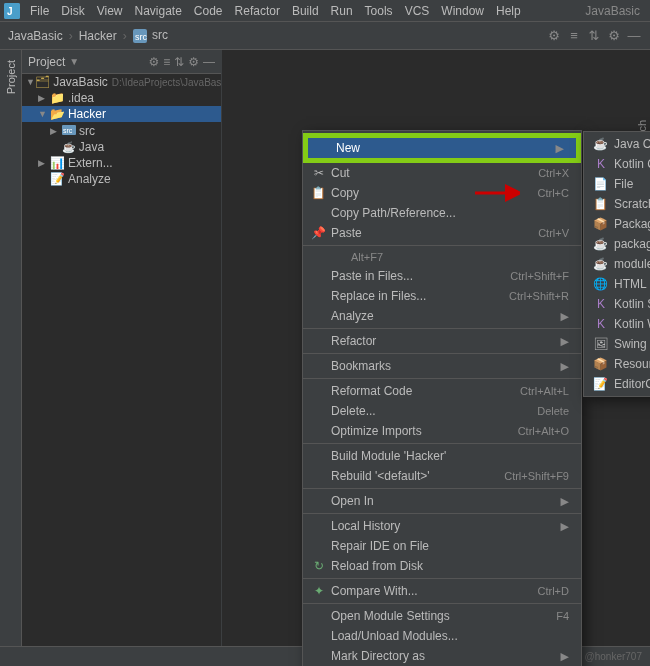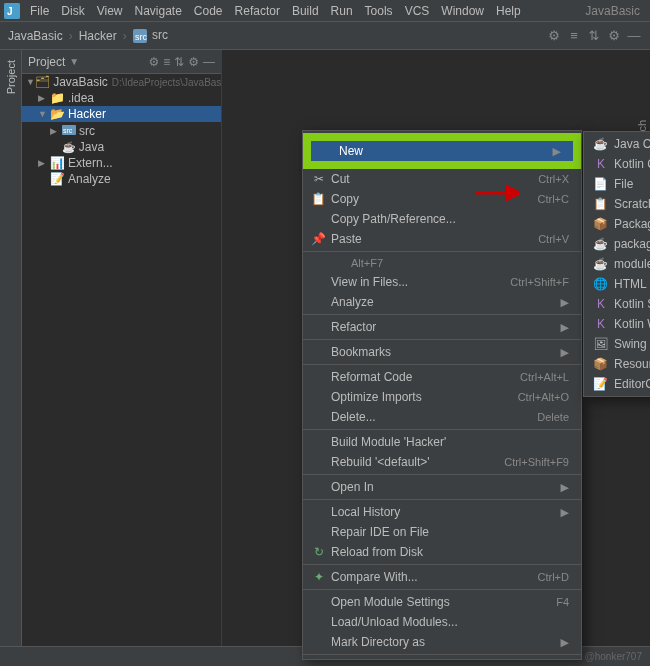--- a/index.html
+++ b/index.html
@@ -172,21 +172,21 @@
       align-items: center;
       padding: 3px 12px 3px 8px;
       cursor: pointer;
       font-size: 12px;
       color: #bbb;
       position: relative;
     }
     .menu-item.highlighted-red {
       background: #2d5a8e;
       color: #fff;
-      border: 8px solid #84cc16;
+      border: 5px solid #84cc16;
     }
     .menu-item-label { flex: 1; }
     .menu-item-shortcut {
       color: #888;
       font-size: 11px;
       margin-left: 20px;
     }
     .menu-arrow {
       color: #888;
       font-size: 11px;
@@ -459,22 +459,27 @@
         <span class="menu-item-label">Paste</span>
         <span class="menu-item-shortcut">Ctrl+V</span>
       </div>
       <div class="menu-separator"></div>
       <div class="menu-item">
         <span class="menu-icon"></span>
         <span class="menu-item-shortcut">Alt+F7</span>
       </div>
       <div class="menu-item">
         <span class="menu-icon"></span>
-        <span class="menu-item-label">View in Files...</span>
+        <span class="menu-item-label">Paste in Files...</span>
         <span class="menu-item-shortcut">Ctrl+Shift+F</span>
+      </div>
+      <div class="menu-item">
+        <span class="menu-icon"></span>
+        <span class="menu-item-label">Replace in Files...</span>
+        <span class="menu-item-shortcut">Ctrl+Shift+R</span>
       </div>
       <div class="menu-item">
         <span class="menu-icon"></span>
         <span class="menu-item-label">Analyze</span>
         <span class="menu-arrow">▶</span>
       </div>
       <div class="menu-separator"></div>
       <div class="menu-item">
         <span class="menu-icon"></span>
         <span class="menu-item-label">Refactor</span>
@@ -487,27 +492,27 @@
         <span class="menu-arrow">▶</span>
       </div>
       <div class="menu-separator"></div>
       <div class="menu-item">
         <span class="menu-icon"></span>
         <span class="menu-item-label">Reformat Code</span>
         <span class="menu-item-shortcut">Ctrl+Alt+L</span>
       </div>
       <div class="menu-item">
         <span class="menu-icon"></span>
+        <span class="menu-item-label">Delete...</span>
+        <span class="menu-item-shortcut">Delete</span>
+      </div>
+      <div class="menu-item">
+        <span class="menu-icon"></span>
         <span class="menu-item-label">Optimize Imports</span>
         <span class="menu-item-shortcut">Ctrl+Alt+O</span>
-      </div>
-      <div class="menu-item">
-        <span class="menu-icon"></span>
-        <span class="menu-item-label">Delete...</span>
-        <span class="menu-item-shortcut">Delete</span>
       </div>
       <div class="menu-separator"></div>
       <div class="menu-item">
         <span class="menu-icon"></span>
         <span class="menu-item-label">Build Module 'Hacker'</span>
       </div>
       <div class="menu-item">
         <span class="menu-icon"></span>
         <span class="menu-item-label">Rebuild '&lt;default&gt;'</span>
         <span class="menu-item-shortcut">Ctrl+Shift+F9</span>

